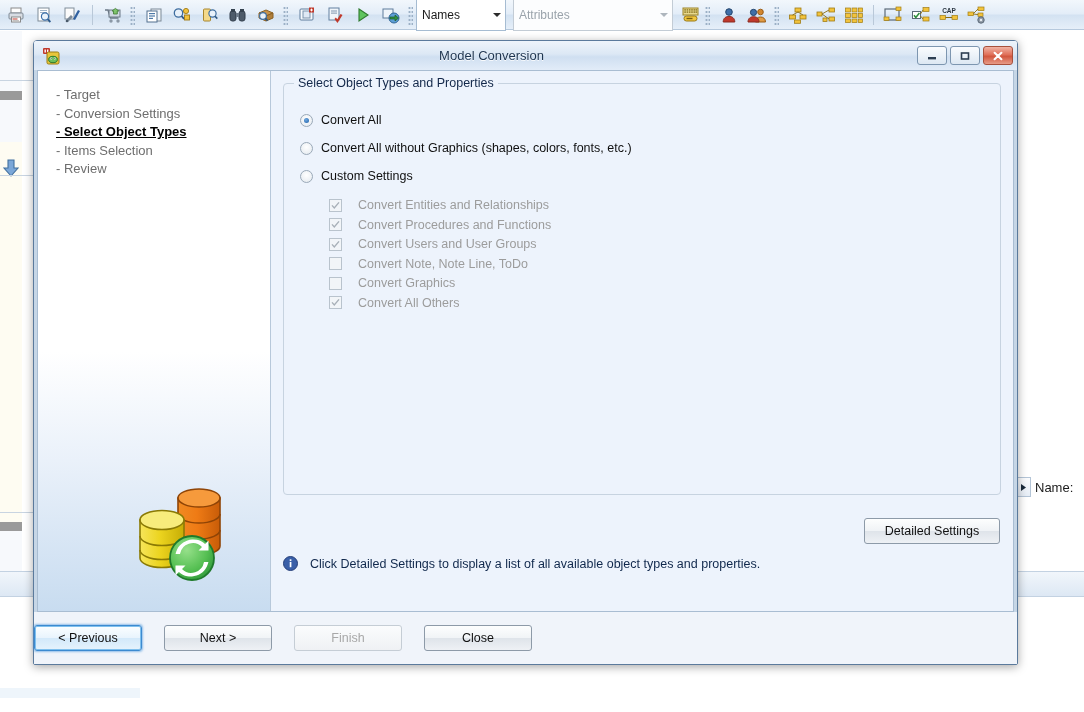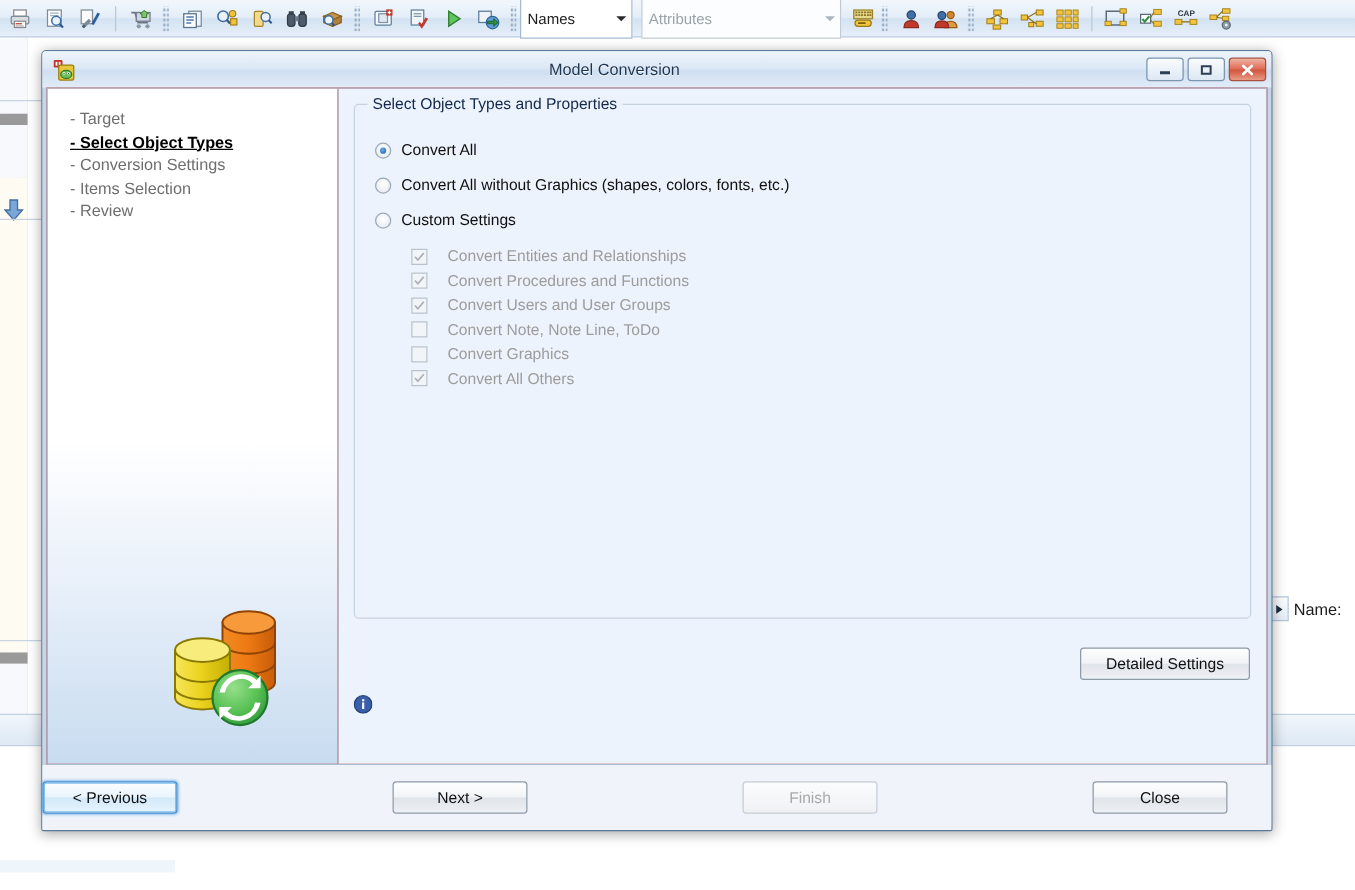--- a/index.html
+++ b/index.html
@@ -187,21 +187,21 @@
   .info-row {
     position: absolute; left: 12px; top: 485px; right: 12px;
     display: flex; align-items: center; gap: 12px;
   }
   .info-icon { width: 15px; height: 15px; flex: none; }
   .info-text { font-size: 12.5px; color: #10284c; }
 
   
   .dlg-footer {
     height: 52px; flex: none; position: relative; z-index: 2;
-    display: flex; align-items: center; justify-content: space-between;
+    display: flex; align-items: center; justify-content: flex-start;
     gap: 22px; padding-right: 35px;
     background: #f0f4fa;
   }
   .btn {
     width: 108px; height: 26px; border: 1px solid #8d9aa8; border-radius: 3px;
     background: linear-gradient(to bottom,#fdfefe 0%,#f1f4f7 48%,#dfe4ea 52%,#eef1f5 100%);
     font-size: 12.5px; color: #111;
     display: flex; align-items: center; justify-content: center;
   }
   .btn.focused {
@@ -562,22 +562,22 @@
         </svg>
       </div>
     </div>
   </div>
 
   <div class="dlg-body">
 
     <div class="sidebar">
       <div class="steps">
         <span class="step">- Target</span>
+        <span class="step">- Conversion Settings</span>
         <span class="step active">- Select Object Types</span>
-        <span class="step">- Conversion Settings</span>
         <span class="step">- Items Selection</span>
         <span class="step">- Review</span>
       </div>
 
       <div class="sidebar-art">
         <svg width="118" height="110" viewBox="0 0 118 110">
           <defs>
             <linearGradient id="orangeG" x1="0" y1="0" x2="1" y2="0">
               <stop offset="0" stop-color="#f08a22"></stop>
                 <stop offset="0.45" stop-color="#ef7b15"></stop>
@@ -695,20 +695,21 @@
       </div>
 
       <div class="info-row">
         <span class="info-icon">
           <svg width="15" height="15" viewBox="0 0 15 15">
             <circle cx="7.5" cy="7.5" r="7" fill="#3a5fa8" stroke="#27407a"></circle>
             <rect x="6.7" y="6" width="1.7" height="5.2" fill="#fff"></rect>
             <rect x="6.7" y="3.3" width="1.7" height="1.8" fill="#fff"></rect>
           </svg>
         </span>
+        <span class="info-text">Click Detailed Settings to display a list of all available object types and properties.</span>
       </div>
     </div>
   </div>
 
   <div class="dlg-footer">
     <div class="btn focused">
       <span>&lt; Previous</span>
     </div>
     <div class="btn">
       <span>Next &gt;</span>

